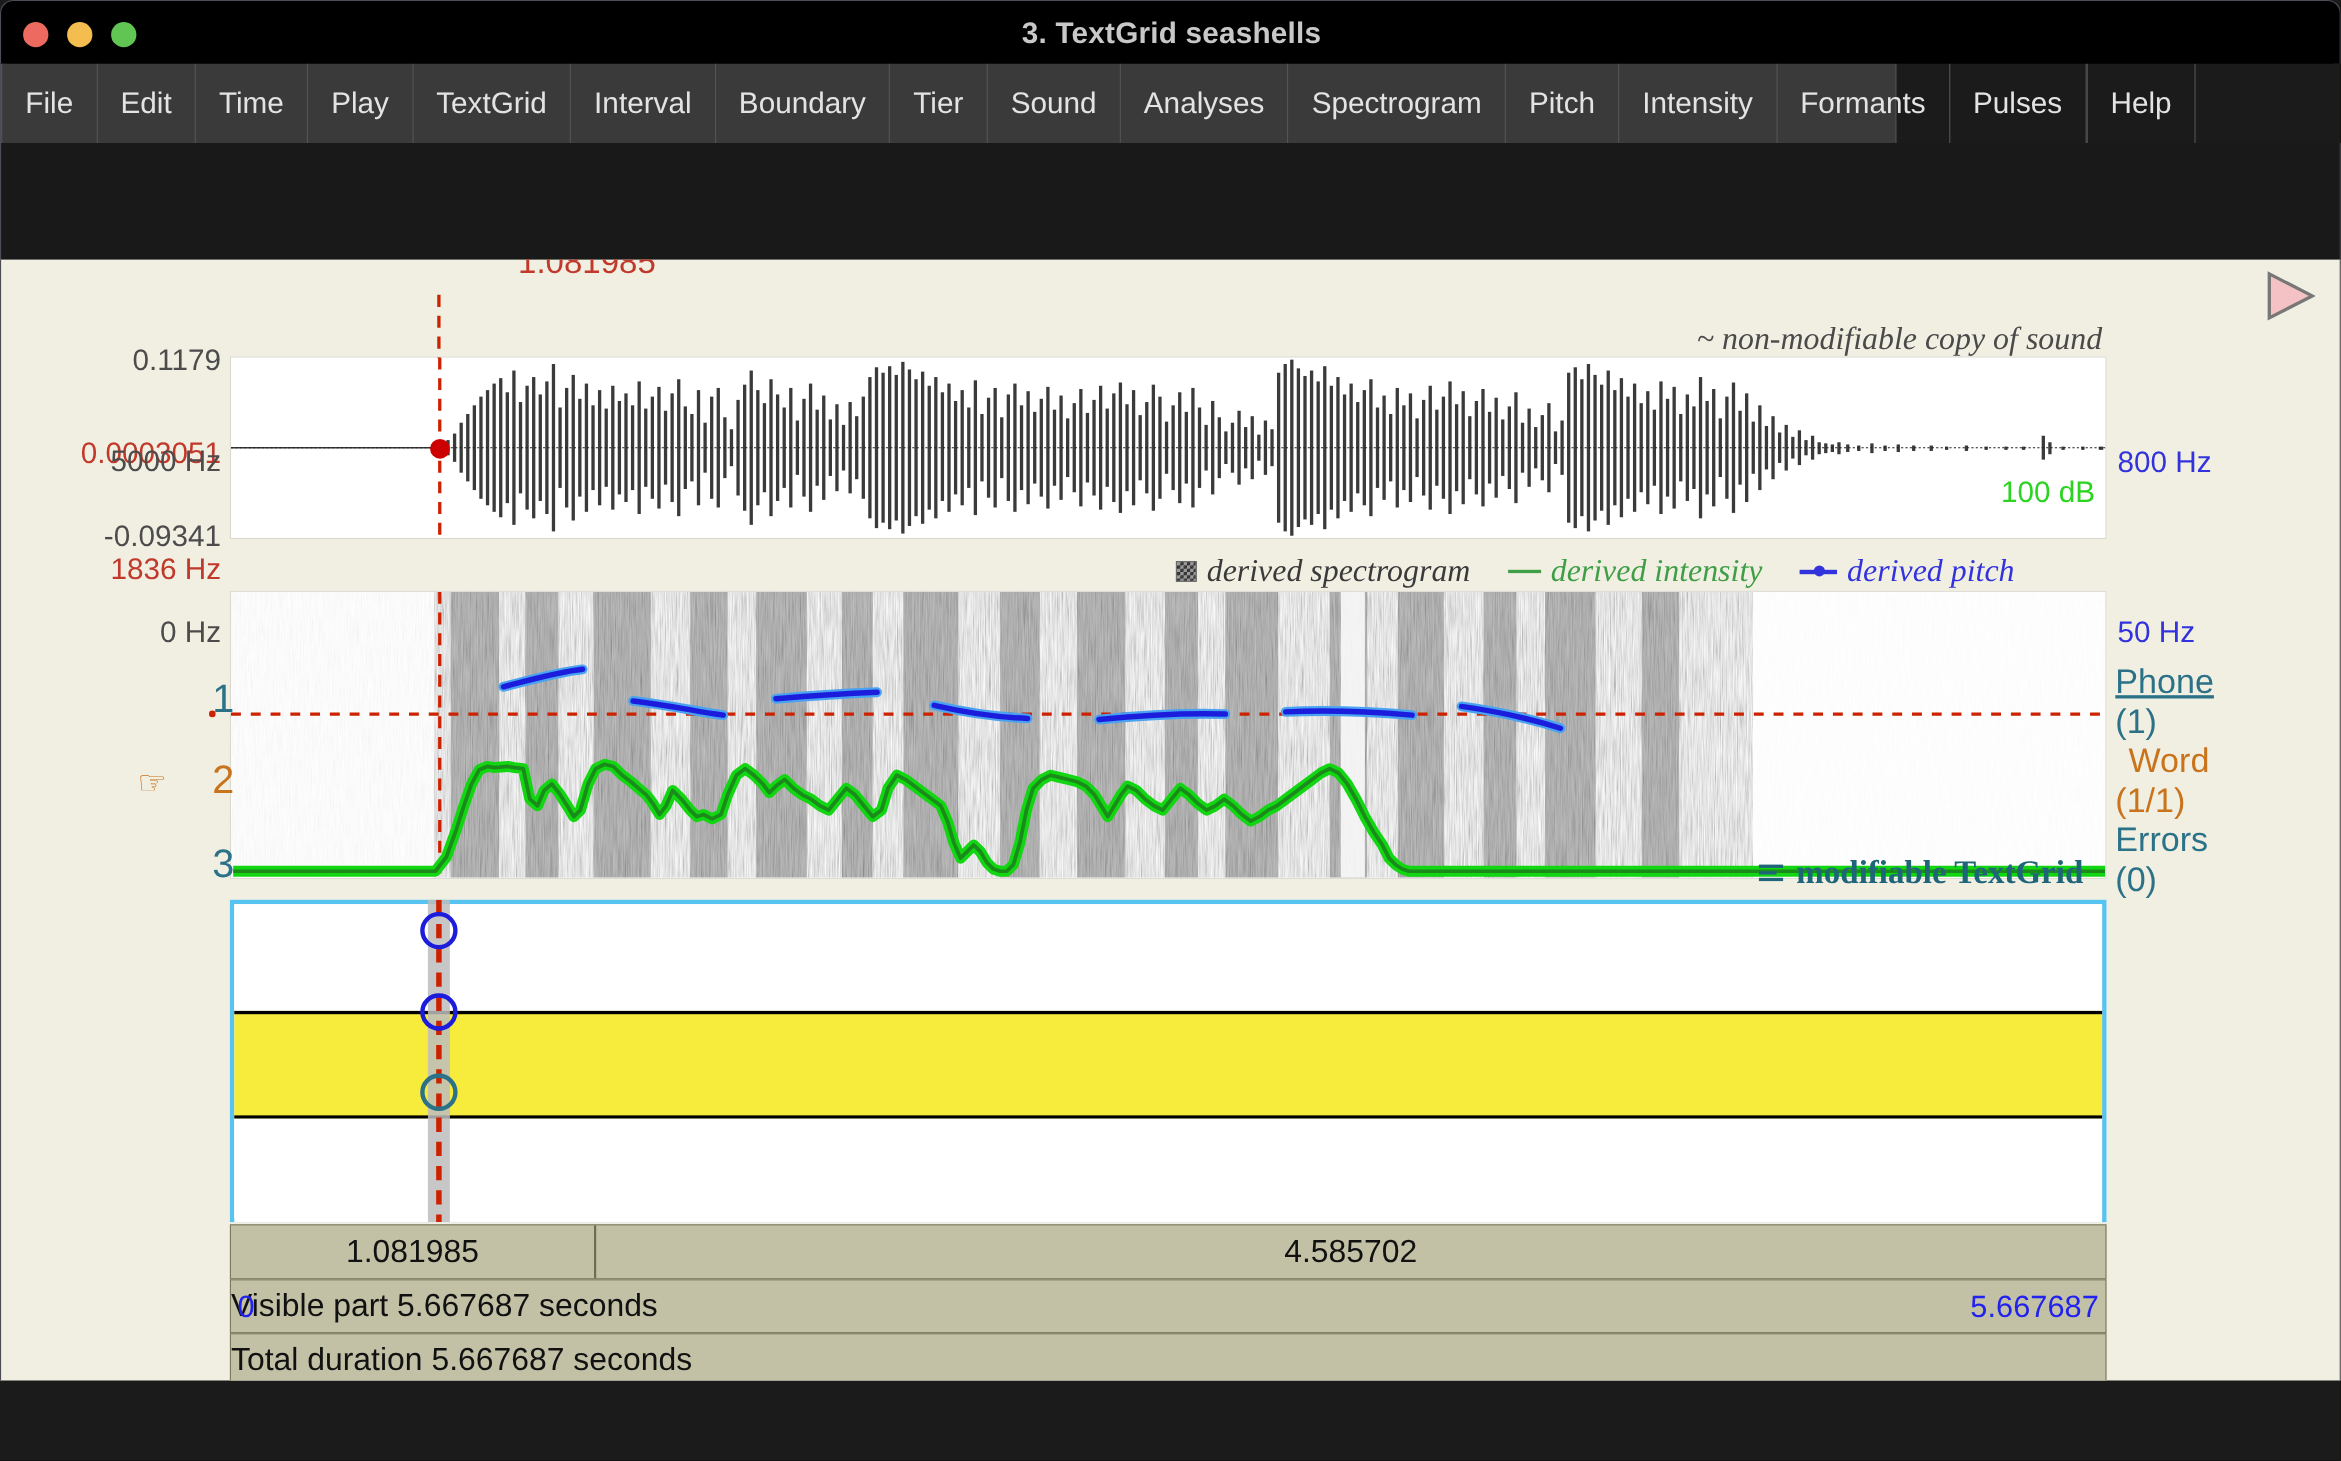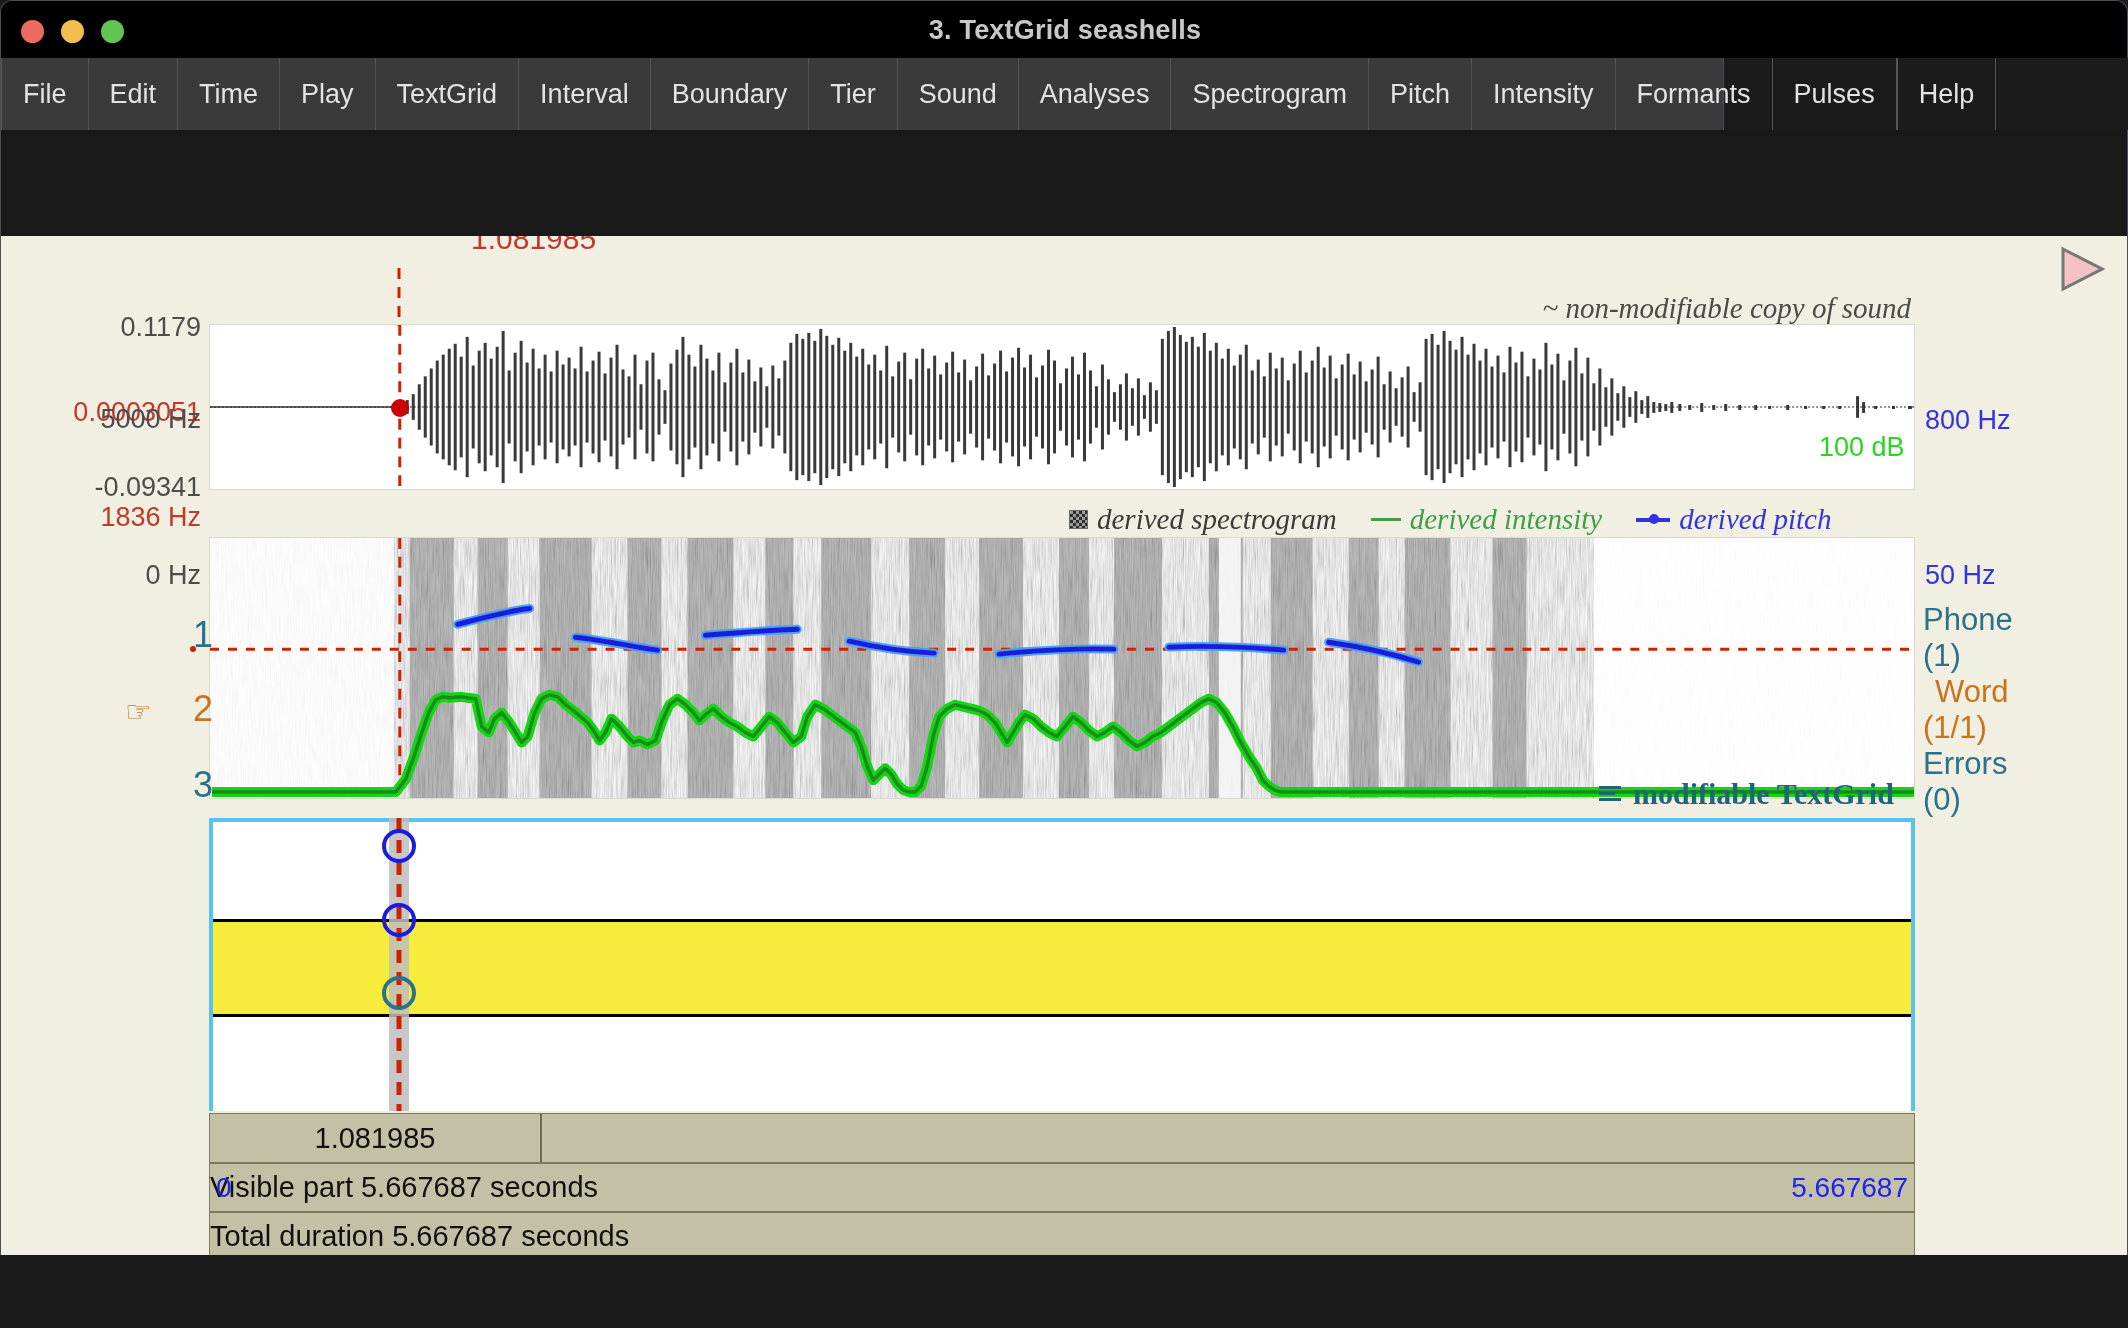--- a/index.html
+++ b/index.html
@@ -795,21 +795,21 @@
     <div class="tg-tag">
       <span class="bars"></span>
       <span>modifiable TextGrid</span>
     </div>
 
     <div class="tier-num" style="left:152px; top:378px;">1</div>
     <div class="hand-icon" style="left:124px; top:458px;">☞</div>
     <div class="tier-num sel" style="left:152px; top:452px;">2</div>
     <div class="tier-num" style="left:152px; top:528px;">3</div>
 
-    <div class="tier-name" style="left:1922px; top:366px;">Phone</div>
+    <div class="tier-name" style="left:1922px; top:366px;text-decoration:underline;">Phone</div>
     <div class="tier-name" style="left:1922px; top:402px;">(1)</div>
     <div class="tier-name sel" style="left:1922px; top:438px;margin-left:12px;">Word</div>
     <div class="tier-name sel" style="left:1922px; top:474px;">(1/1)</div>
     <div class="tier-name" style="left:1922px; top:510px;">Errors</div>
     <div class="tier-name" style="left:1922px; top:546px;">(0)</div>
 
     <div class="tg-box">
       <div class="tier t1"><span></span></div>
       <div class="tier t2"><span></span></div>
       <div class="tier t3"><span></span></div>
@@ -822,20 +822,23 @@
     <svg style="position:absolute;left:208px;top:582px;width:1706px;height:293px;pointer-events:none;">
       <circle cx="190" cy="28" r="15" fill="none" stroke="#1c1cdd" stroke-width="4"></circle>
       <circle cx="190" cy="102" r="15" fill="none" stroke="#1c1cdd" stroke-width="4"></circle>
       <circle cx="190" cy="175" r="15" fill="none" stroke="#2b7289" stroke-width="4"></circle>
     </svg>
 
     <div class="bar selrow">
       <div class="seg left-seg">
         <span>1.081985</span>
       </div>
+      <div class="seg right-seg">
+        <span>4.585702</span>
+      </div>
     </div>
 
     <div class="bar visrow">
       <span class="edge-left">0</span>
       <span class="centered">Visible part 5.667687 seconds</span>
       <span class="edge-right">5.667687</span>
     </div>
 
     <div class="bar totrow">
       <span class="centered">Total duration 5.667687 seconds</span>

